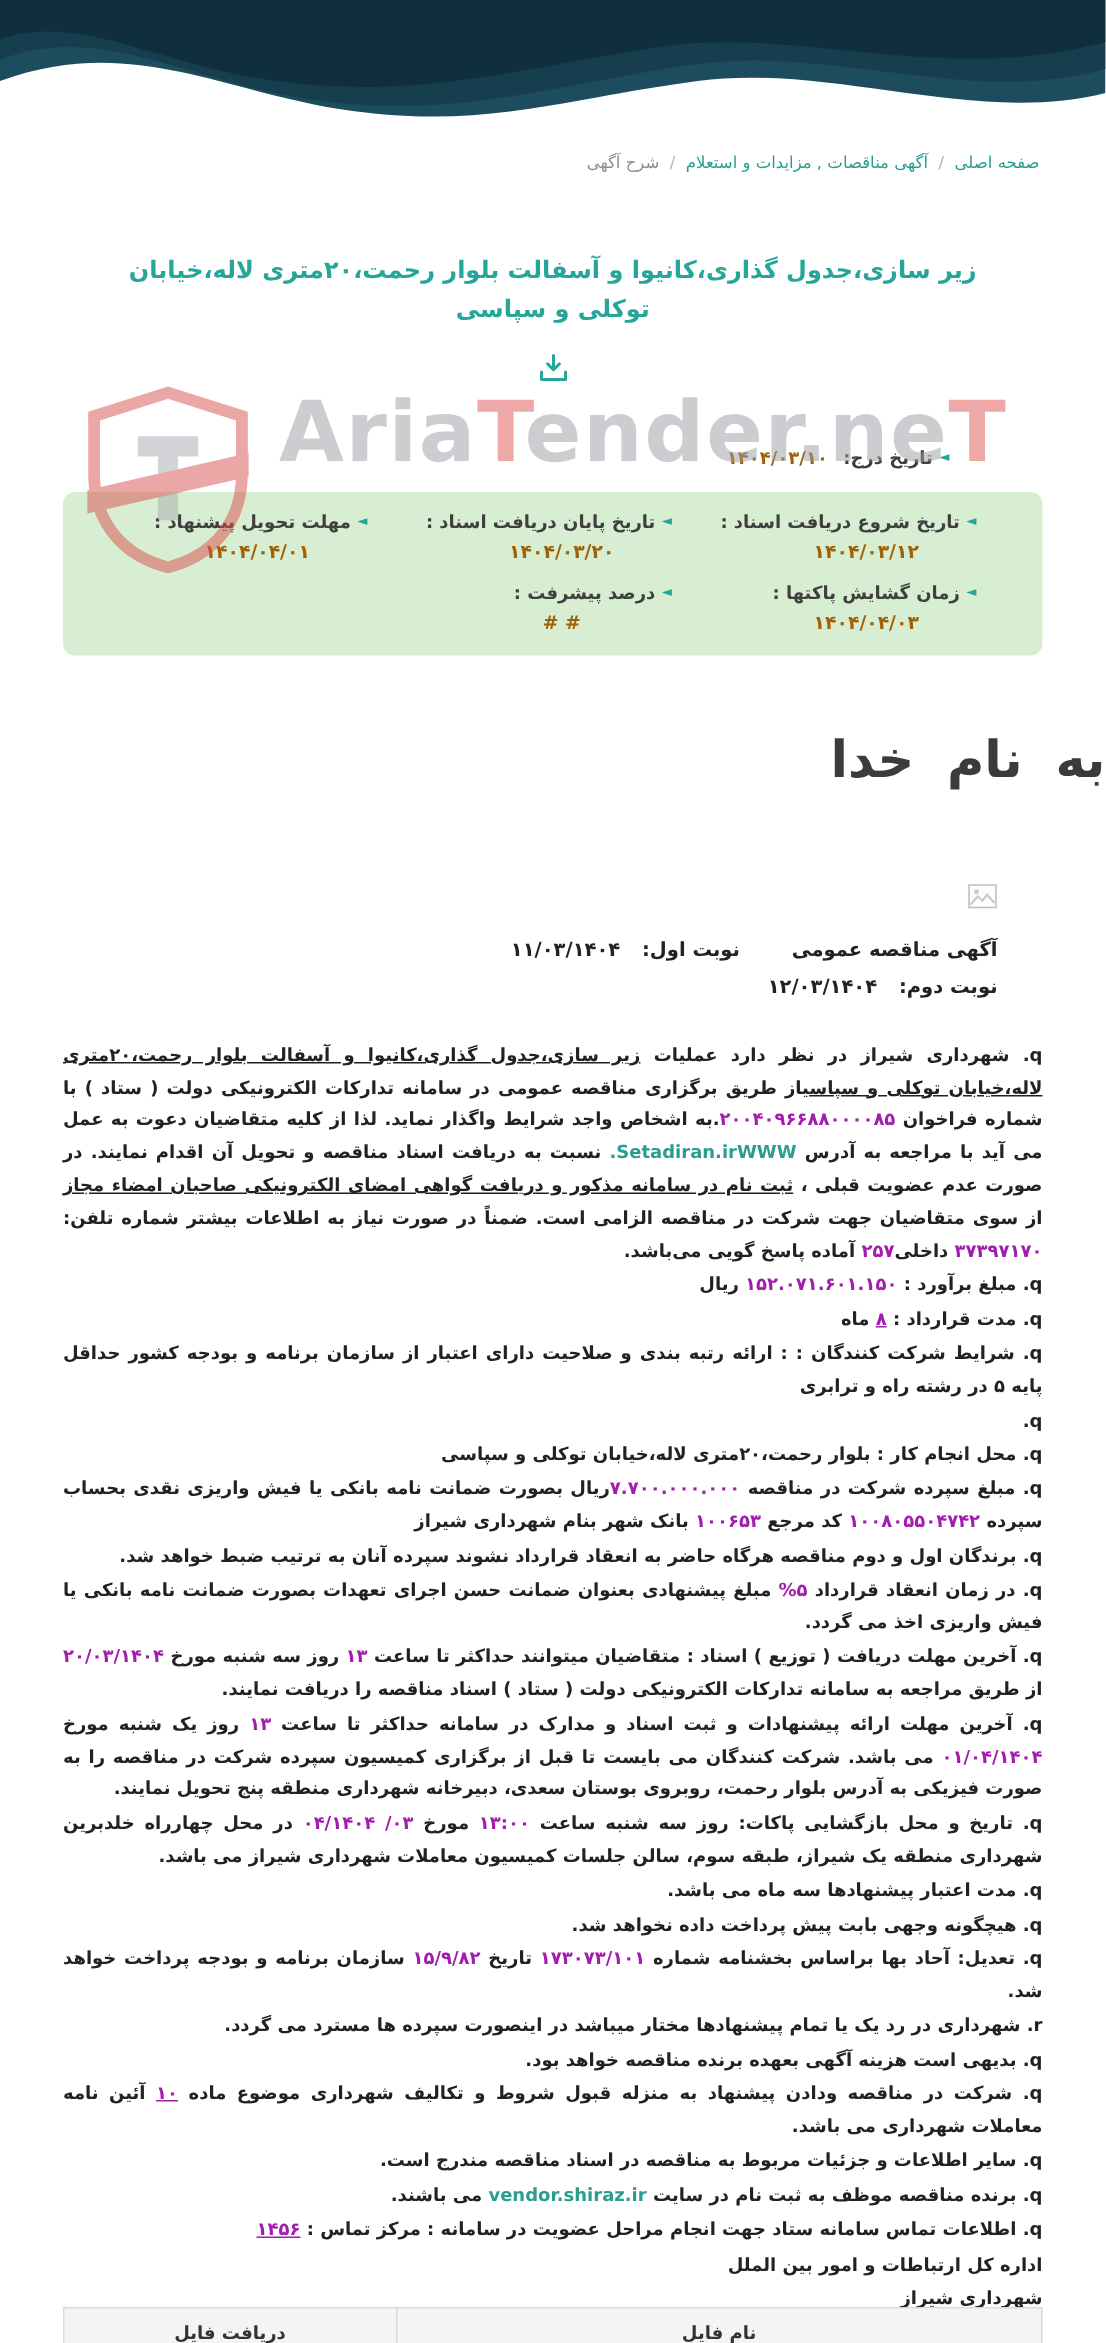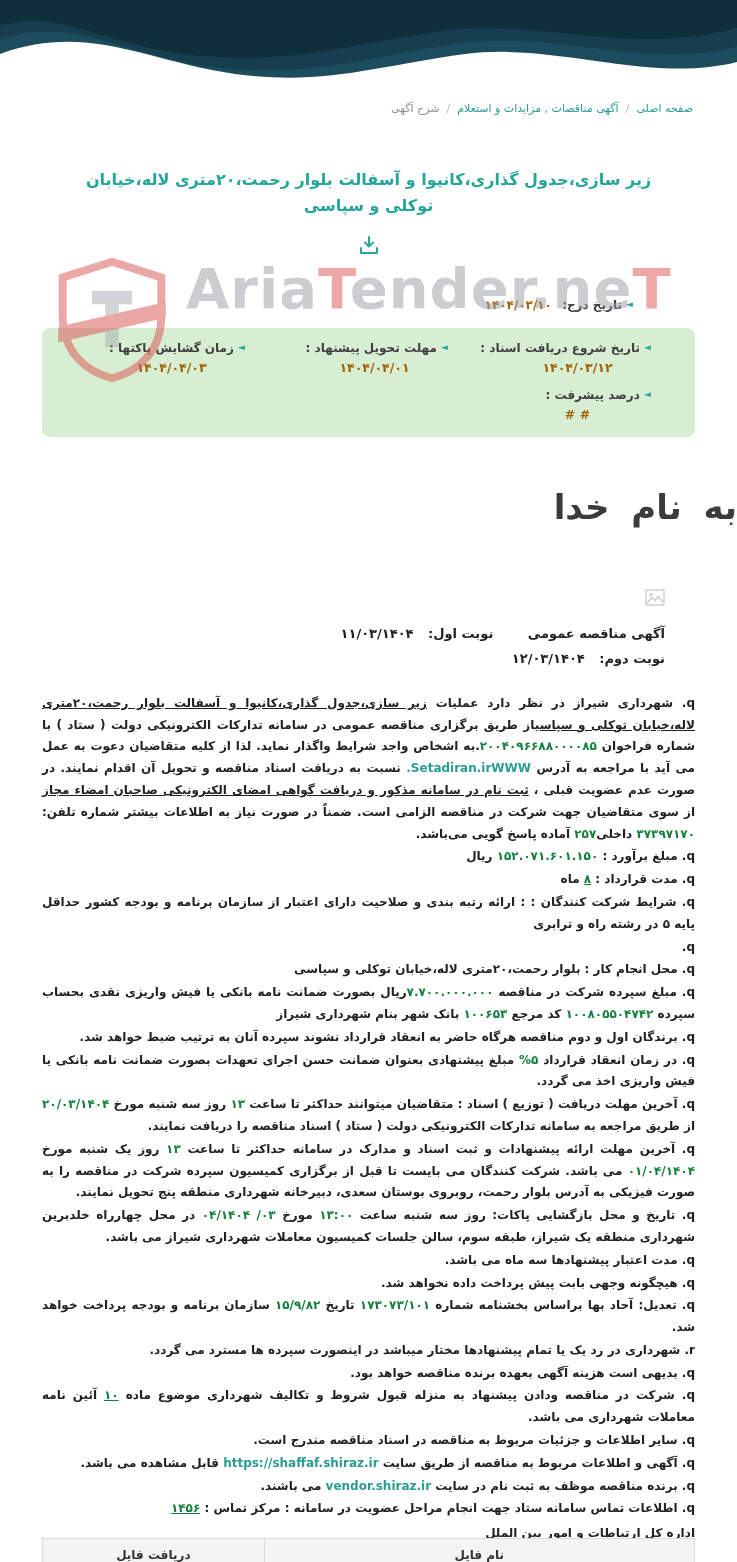--- a/index.html
+++ b/index.html
@@ -41,21 +41,21 @@
   
   .img-ph{margin:62px 72px 0 0;text-align:right;height:22px;}
   .announce{margin-top:10px;padding-right:72px;font-size:13px;font-weight:700;color:#222;line-height:25px;}
   .a-title{margin-left:30px;}
   .a-val{margin-right:10px;}
   
   .body-text{margin-top:22px;padding:0 42px;font-size:12px;font-weight:600;color:#222;
     line-height:21.8px;text-align:justify;}
   .para{margin:0 0 1px;}
   .bullet{font-weight:700;}
-  .seg-b{font-weight:800;color:#15803d;}
+  .seg-b{font-weight:800;color:#a21caf;}
   .seg-u{text-decoration:underline;}
   .seg-link{color:#2a9d8f;cursor:pointer;}
   
   .signature{padding:2px 42px 0;font-size:12px;font-weight:700;color:#222;line-height:21.8px;}
   
   .files-table{position:absolute;right:42px;left:42px;bottom:-10px;width:calc(100% - 84px);
     border-collapse:collapse;background:#fff;}
   .files-table th{border:1px solid #d9d9d9;background:#f4f4f4;font-size:12px;font-weight:700;
     color:#333;padding:9px 8px;text-align:center;}
   .files-table th.col-name{width:66%;}
@@ -87,20 +87,24 @@
   <div class="insert-date">
     <span class="arrow">◄</span>
     <span class="lbl">تاریخ درج:</span>
     <span class="val">۱۴۰۴/۰۳/۱۰</span>
   </div>
   <div class="dates-box">
     <div class="dates-grid">
         <div class="field">
           <div class="f-label"><span class="arrow">◄</span><span> تاریخ شروع دریافت اسناد :</span></div>
           <div class="f-value">۱۴۰۴/۰۳/۱۲</div>
+        </div>
+        <div class="field">
+          <div class="f-label"><span class="arrow">◄</span><span> تاریخ پایان دریافت اسناد :</span></div>
+          <div class="f-value">۱۴۰۴/۰۳/۲۰</div>
         </div>
         <div class="field">
           <div class="f-label"><span class="arrow">◄</span><span> مهلت تحویل پیشنهاد :</span></div>
           <div class="f-value">۱۴۰۴/۰۴/۰۱</div>
         </div>
         <div class="field">
           <div class="f-label"><span class="arrow">◄</span><span> زمان گشایش پاکتها :</span></div>
           <div class="f-value">۱۴۰۴/۰۴/۰۳</div>
         </div>
         <div class="field">
@@ -155,21 +159,20 @@
     <div class="para"><span class="bullet">q. </span><span>آخرین مهلت دریافت ( توزیع ) اسناد : متقاضیان میتوانند حداکثر تا ساعت </span><span class="seg-b">۱۳</span><span> روز سه شنبه مورخ </span><span class="seg-b">۲۰/۰۳/۱۴۰۴</span><span> از طریق مراجعه به سامانه تدارکات الکترونیکی دولت ( ستاد ) اسناد مناقصه را دریافت نمایند.</span></div>
     <div class="para"><span class="bullet">q. </span><span>آخرین مهلت ارائه پیشنهادات و ثبت اسناد و مدارک در سامانه حداکثر تا ساعت </span><span class="seg-b">۱۳</span><span> روز یک شنبه مورخ </span><span class="seg-b">۰۱/۰۴/۱۴۰۴</span><span> می باشد. شرکت کنندگان می بایست تا قبل از برگزاری کمیسیون سپرده شرکت در مناقصه را به صورت فیزیکی به آدرس بلوار رحمت، روبروی بوستان سعدی، دبیرخانه شهرداری منطقه پنج تحویل نمایند.</span></div>
     <div class="para"><span class="bullet">q. </span><span>تاریخ و محل بازگشایی پاکات: روز سه شنبه ساعت </span><span class="seg-b">۱۳:۰۰</span><span>  مورخ  </span><span class="seg-b">۰۳/ ۰۴/۱۴۰۴</span><span> در محل چهارراه خلدبرین شهرداری منطقه یک شیراز، طبقه سوم، سالن جلسات کمیسیون معاملات شهرداری شیراز می باشد.</span></div>
     <div class="para"><span class="bullet">q. </span><span>مدت اعتبار پیشنهادها سه ماه می باشد.</span></div>
     <div class="para"><span class="bullet">q. </span><span>هیچگونه وجهی بابت پیش پرداخت داده نخواهد شد.</span></div>
     <div class="para"><span class="bullet">q. </span><span>تعدیل: آحاد بها براساس بخشنامه شماره </span><span class="seg-b">۱۷۳۰۷۳/۱۰۱</span><span> تاریخ </span><span class="seg-b">۱۵/۹/۸۲</span><span> سازمان برنامه و بودجه پرداخت خواهد شد.</span></div>
     <div class="para"><span class="bullet">r. </span><span>شهرداری در رد یک یا تمام پیشنهادها  مختار میباشد در اینصورت سپرده ها مسترد می گردد.</span></div>
     <div class="para"><span class="bullet">q. </span><span>بدیهی است هزینه آگهی بعهده برنده مناقصه خواهد بود.</span></div>
     <div class="para"><span class="bullet">q. </span><span>شرکت در مناقصه ودادن پیشنهاد به منزله قبول شروط و تکالیف شهرداری موضوع ماده </span><span class="seg-u seg-b">۱۰</span><span> آئین نامه معاملات شهرداری می باشد.</span></div>
     <div class="para"><span class="bullet">q. </span><span>سایر اطلاعات و جزئیات مربوط به مناقصه در اسناد مناقصه مندرج است.</span></div>
-    <div class="para"><span class="bullet">q. </span><span>آگهی و اطلاعات مربوط به مناقصه از طریق سایت </span><span class="seg-link">https://shaffaf.shiraz.ir</span><span> قابل مشاهده می باشد.</span></div>
     <div class="para"><span class="bullet">q. </span><span>برنده مناقصه موظف به ثبت نام در سایت </span><span class="seg-link">vendor.shiraz.ir</span><span> می باشند.</span></div>
     <div class="para"><span class="bullet">q. </span><span>اطلاعات تماس سامانه ستاد جهت انجام مراحل عضویت در سامانه : مرکز تماس : </span><span class="seg-u seg-b">۱۴۵۶</span></div>
   </main>
 
 <div class="signature">
     <div class="fline">اداره کل ارتباطات و امور بین الملل</div>
     <div class="fline">شهرداری شیراز</div>
   </div>
 
 <table class="files-table">

